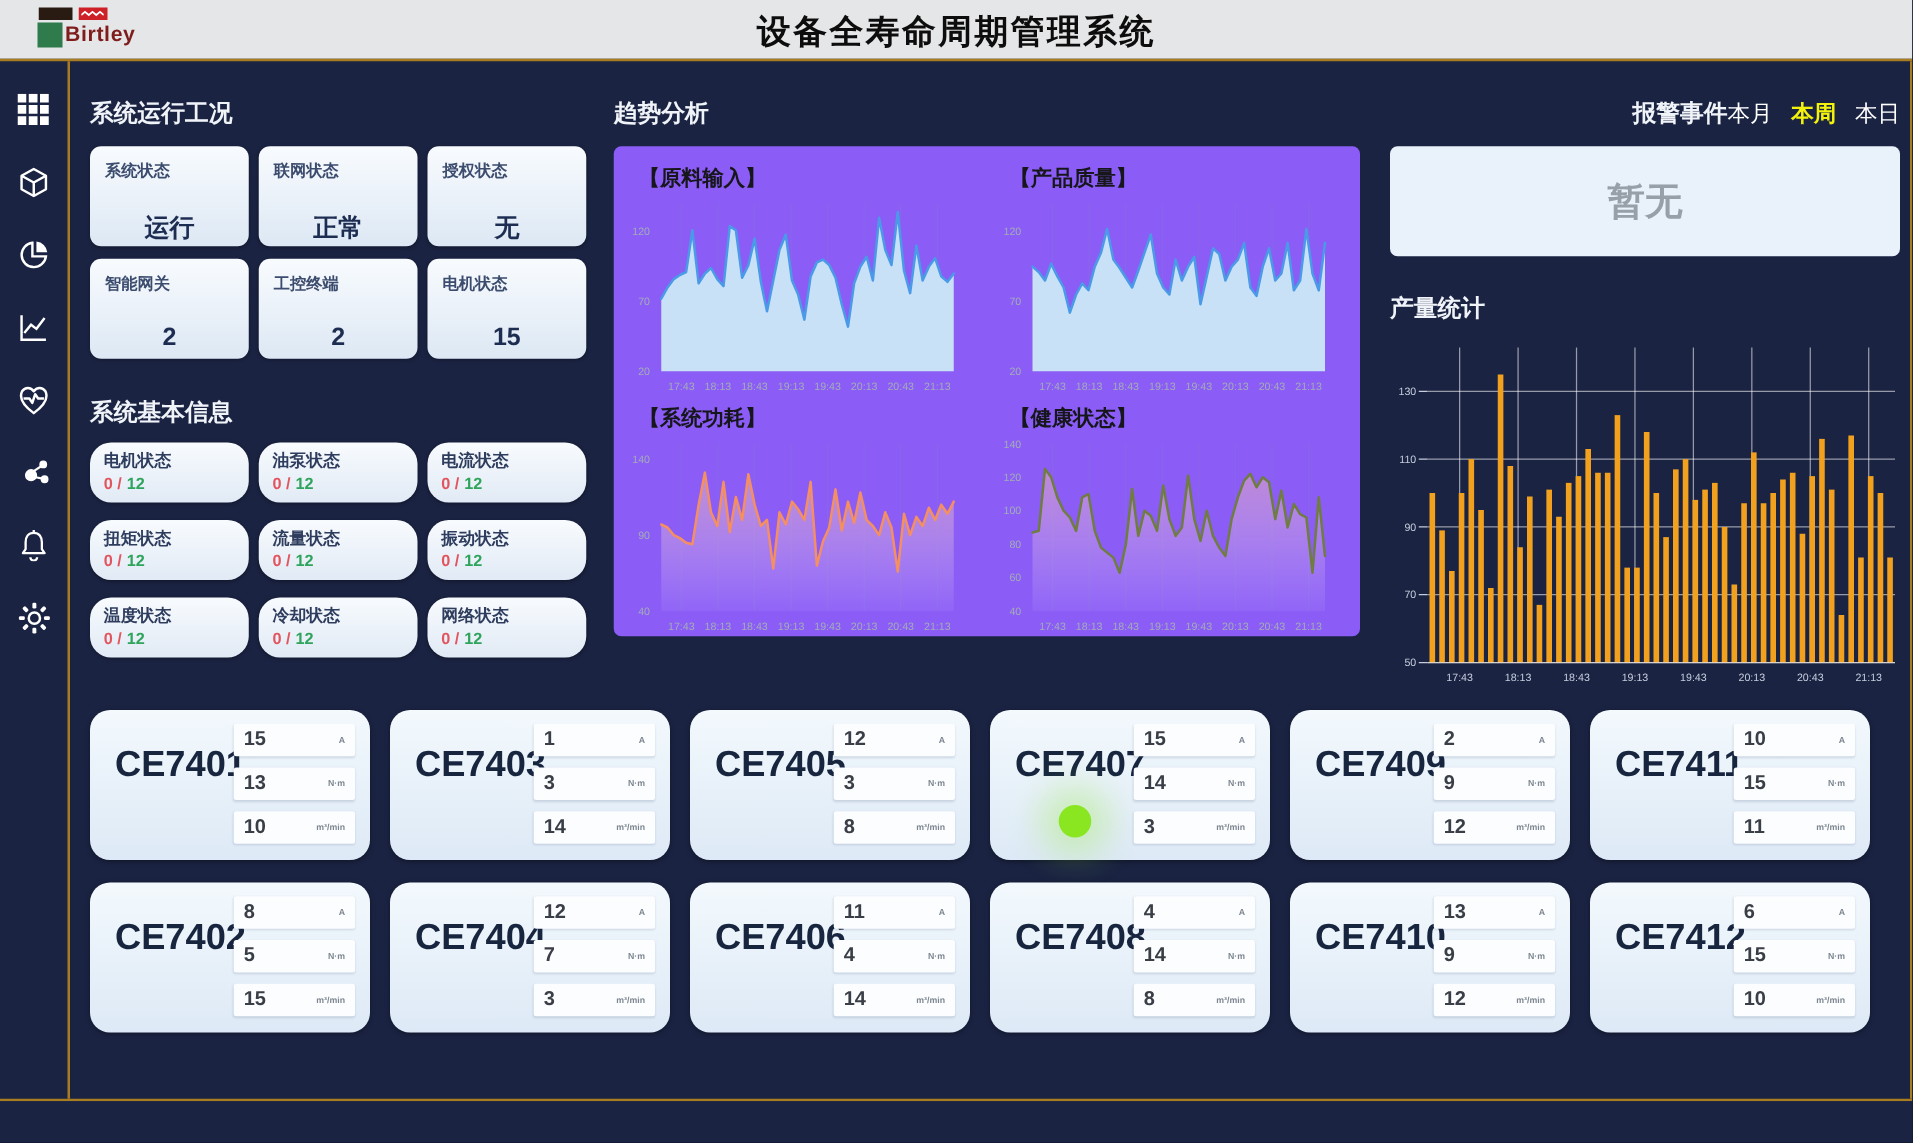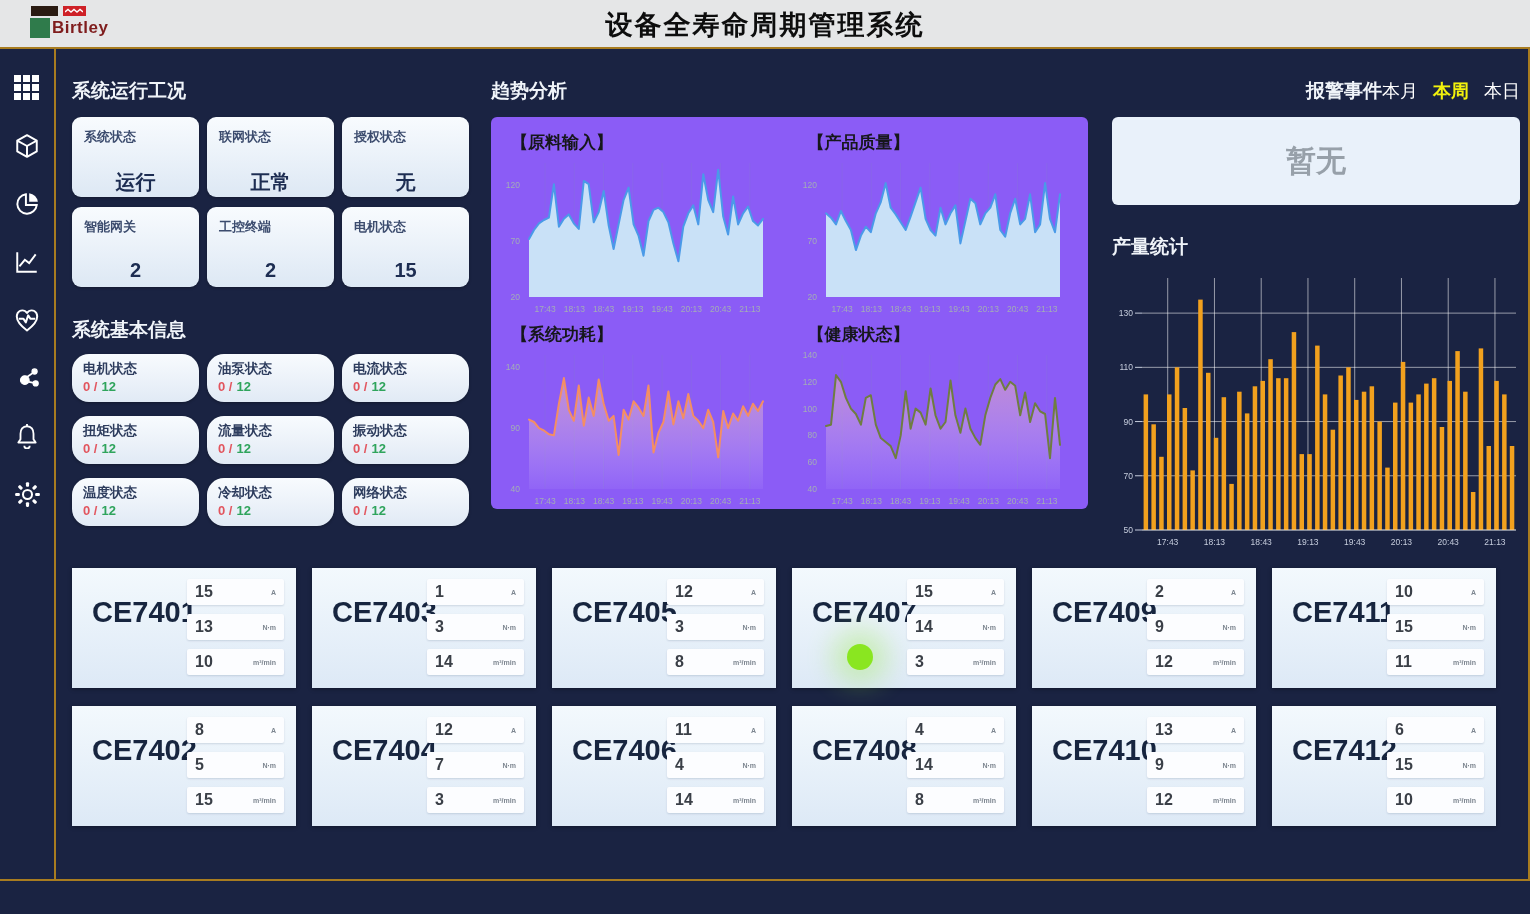--- a/index.html
+++ b/index.html
@@ -58,21 +58,21 @@
   .alarm-card{margin-top:13px;height:88px;background:#e9f1fa;border-radius:6px;
               display:flex;align-items:center;justify-content:center;}
   .alarm-empty{font-size:30px;font-weight:700;color:#97a0a9;}
   
   #prod{position:absolute;left:1112px;top:234px;width:410px;}
   #prod .chartbox{margin-top:10px;}
   
   #devices{position:absolute;left:72px;top:554px;width:1448px;}
   .dev-grid{display:grid;grid-template-columns:repeat(6,224px);gap:18px 16px;margin-top:14px;}
   .dev-card{position:relative;height:120px;background:linear-gradient(180deg,#f3f9fd,#dde9f6);
-            border-radius:0;box-shadow:0 1px 4px rgba(0,0,0,.35);cursor:pointer;}
+            border-radius:16px;box-shadow:0 1px 4px rgba(0,0,0,.35);cursor:pointer;}
   .dev-name{position:absolute;left:20px;top:28px;font-size:29px;font-weight:600;color:#17253f;}
   .dev-vals{position:absolute;right:12px;top:11px;width:97px;display:flex;flex-direction:column;gap:9px;}
   .pill{height:26px;background:#fcfdff;border-radius:2px;display:flex;align-items:center;
         justify-content:space-between;padding:0 8px;box-shadow:0 1px 2px rgba(30,50,90,.15);}
   .pv{font-size:16px;font-weight:700;color:#3a3f47;}
   .pu{font-size:7px;color:#7d8690;font-weight:700;}
   .dev-dot{position:absolute;left:55px;top:76px;width:26px;height:26px;border-radius:50%;
            background:#8ae620;box-shadow:0 0 26px 15px rgba(150,235,60,.33);}
   .footer{position:absolute;left:0;top:881px;width:100%;height:33px;background:#1a2342;}
   .chartbox svg{display:block;}

